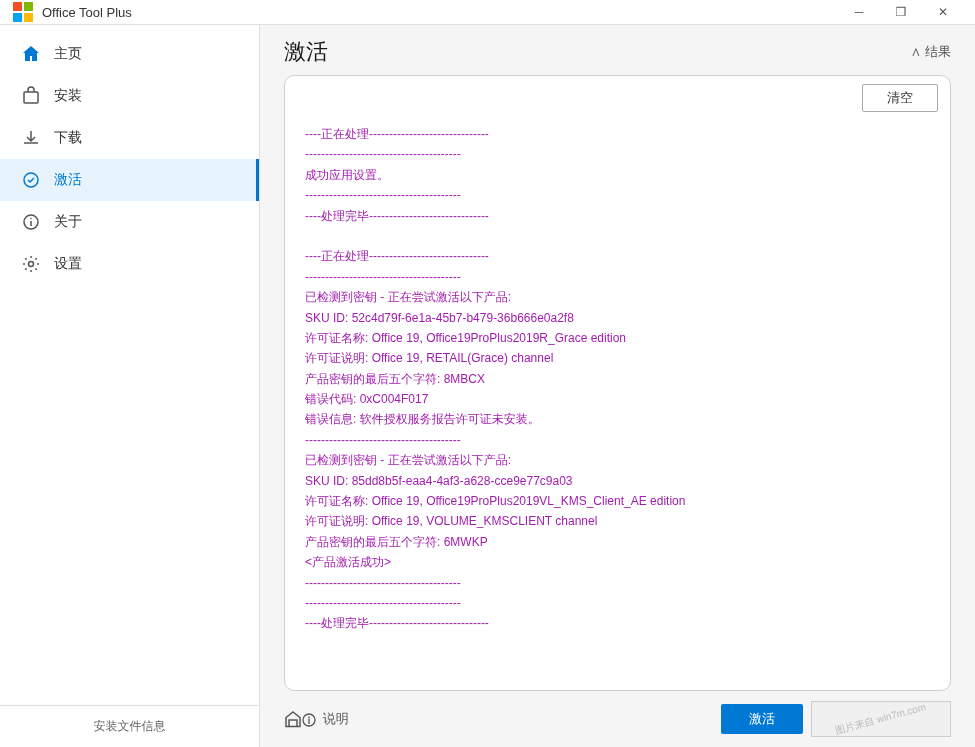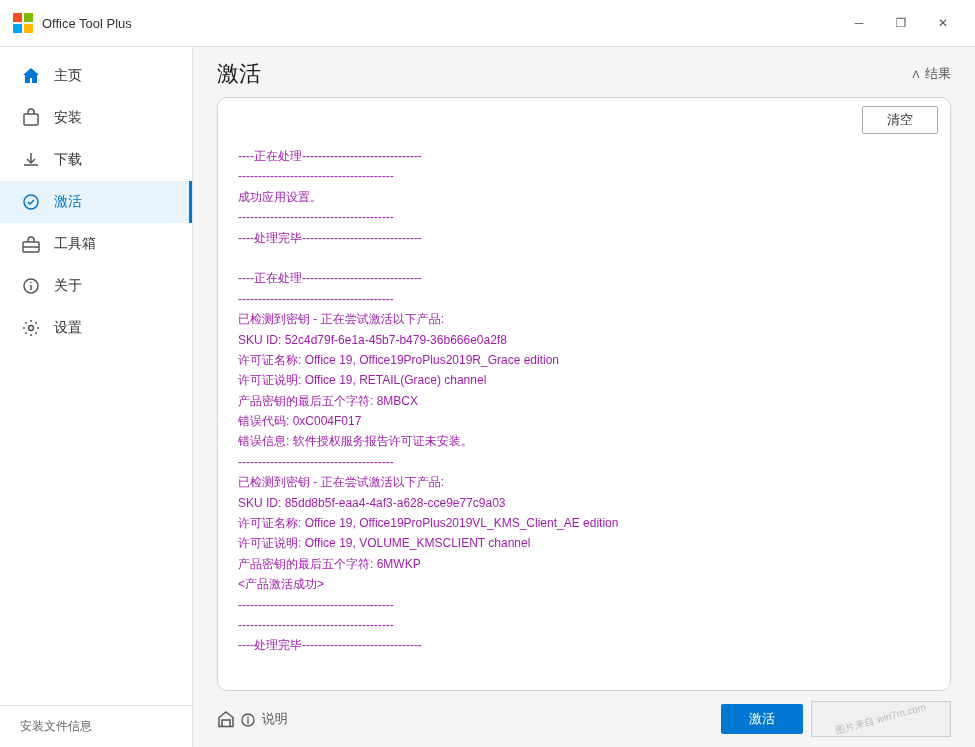--- a/index.html
+++ b/index.html
@@ -9,21 +9,21 @@
       width: 975px;
       height: 747px;
       overflow: hidden;
       display: flex;
       flex-direction: column;
     }
 
     
     .title-bar {
       background: #fff;
-      height: 47px;
+      height: 25px;
       display: flex;
       align-items: center;
       padding: 0 12px;
       border-bottom: 1px solid #e0e0e0;
       flex-shrink: 0;
     }
     .title-bar-logo {
       width: 22px;
       height: 22px;
       margin-right: 8px;
@@ -53,21 +53,21 @@
 
     
     .main-layout {
       display: flex;
       flex: 1;
       overflow: hidden;
     }
 
     
     .sidebar {
-      width: 193px;
+      width: 260px;
       background: #fff;
       border-right: 1px solid #e0e0e0;
       display: flex;
       flex-direction: column;
       flex-shrink: 0;
     }
     .sidebar-nav {
       flex: 1;
       padding: 8px 0;
     }
@@ -91,20 +91,21 @@
       display: flex;
       align-items: center;
       justify-content: center;
       flex-shrink: 0;
     }
     .sidebar-footer {
       padding: 12px 20px;
       border-top: 1px solid #e0e0e0;
       font-size: 12px;
       color: #666;
+      text-align: center;
     }
 
     
     .content {
       flex: 1;
       background: #f5f5f5;
       display: flex;
       flex-direction: column;
       overflow: hidden;
     }
@@ -173,21 +174,20 @@
       display: flex;
       align-items: center;
       justify-content: space-between;
       padding: 10px 24px;
       background: #f5f5f5;
       flex-shrink: 0;
     }
     .bottom-left {
       display: flex;
       align-items: flex-end;
-      gap: 6px;
       font-size: 13px;
       color: #555;
       cursor: pointer;
     }
     .bottom-right {
       display: flex;
       gap: 8px;
       align-items: center;
     }
     .activate-btn {
@@ -282,30 +282,20 @@
         <div class="sidebar-icon">
           <svg width="20" height="20" viewBox="0 0 20 20" fill="none" stroke="#0078d4" stroke-width="1.5">
             <circle cx="10" cy="10" r="7"></circle>
             <path d="M7 10l2 2 4-4"></path>
           </svg>
         </div>
         <span>激活</span>
       </div>
 
 
-      <div class="sidebar-item">
-        <div class="sidebar-icon">
-          <svg width="20" height="20" viewBox="0 0 20 20" fill="none" stroke="#555" stroke-width="1.5">
-            <rect x="2" y="8" width="16" height="10" rx="1"></rect>
-            <path d="M7 8V6a3 3 0 016 0v2"></path>
-            <line x1="2" y1="13" x2="18" y2="13"></line>
-          </svg>
-        </div>
-        <span>工具箱</span>
-      </div>
 
       <div class="sidebar-item">
         <div class="sidebar-icon">
           <svg width="20" height="20" viewBox="0 0 20 20" fill="none" stroke="#555" stroke-width="1.5">
             <circle cx="10" cy="10" r="7"></circle>
             <line x1="10" y1="9" x2="10" y2="14"></line>
             <circle cx="10" cy="6.5" r="0.8" fill="#555" stroke="none"></circle>
           </svg>
         </div>
         <span>关于</span>

